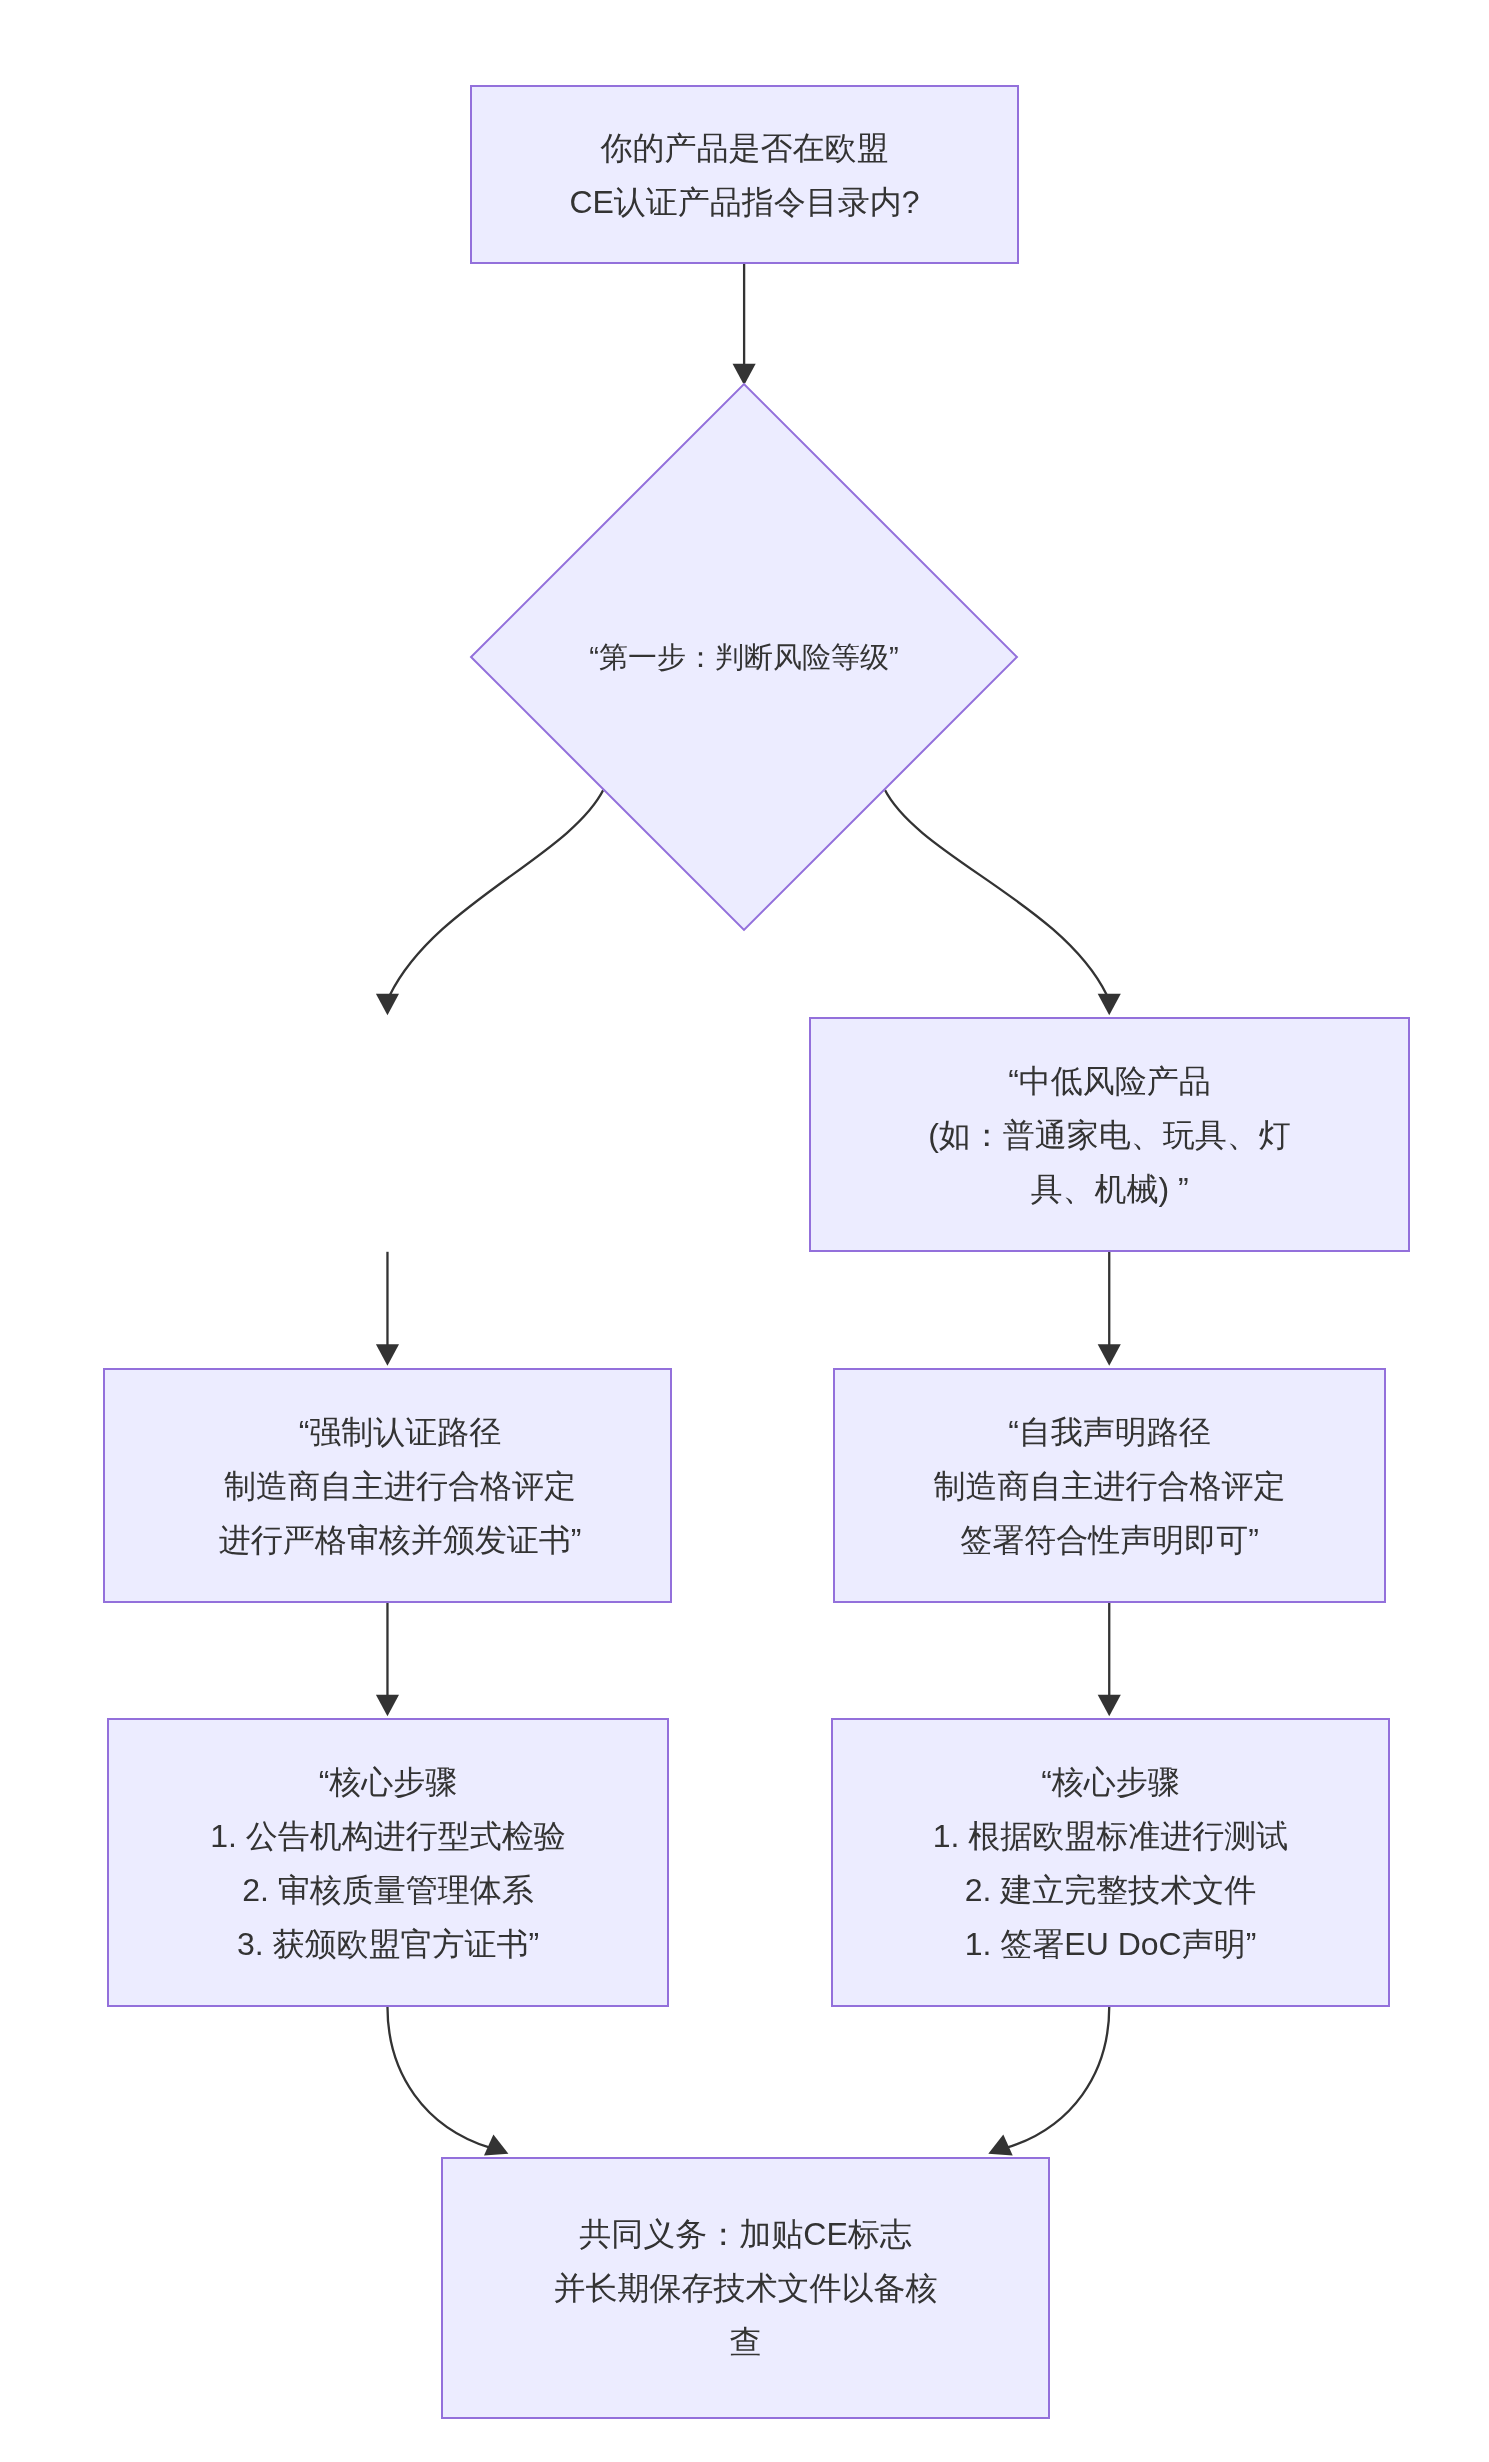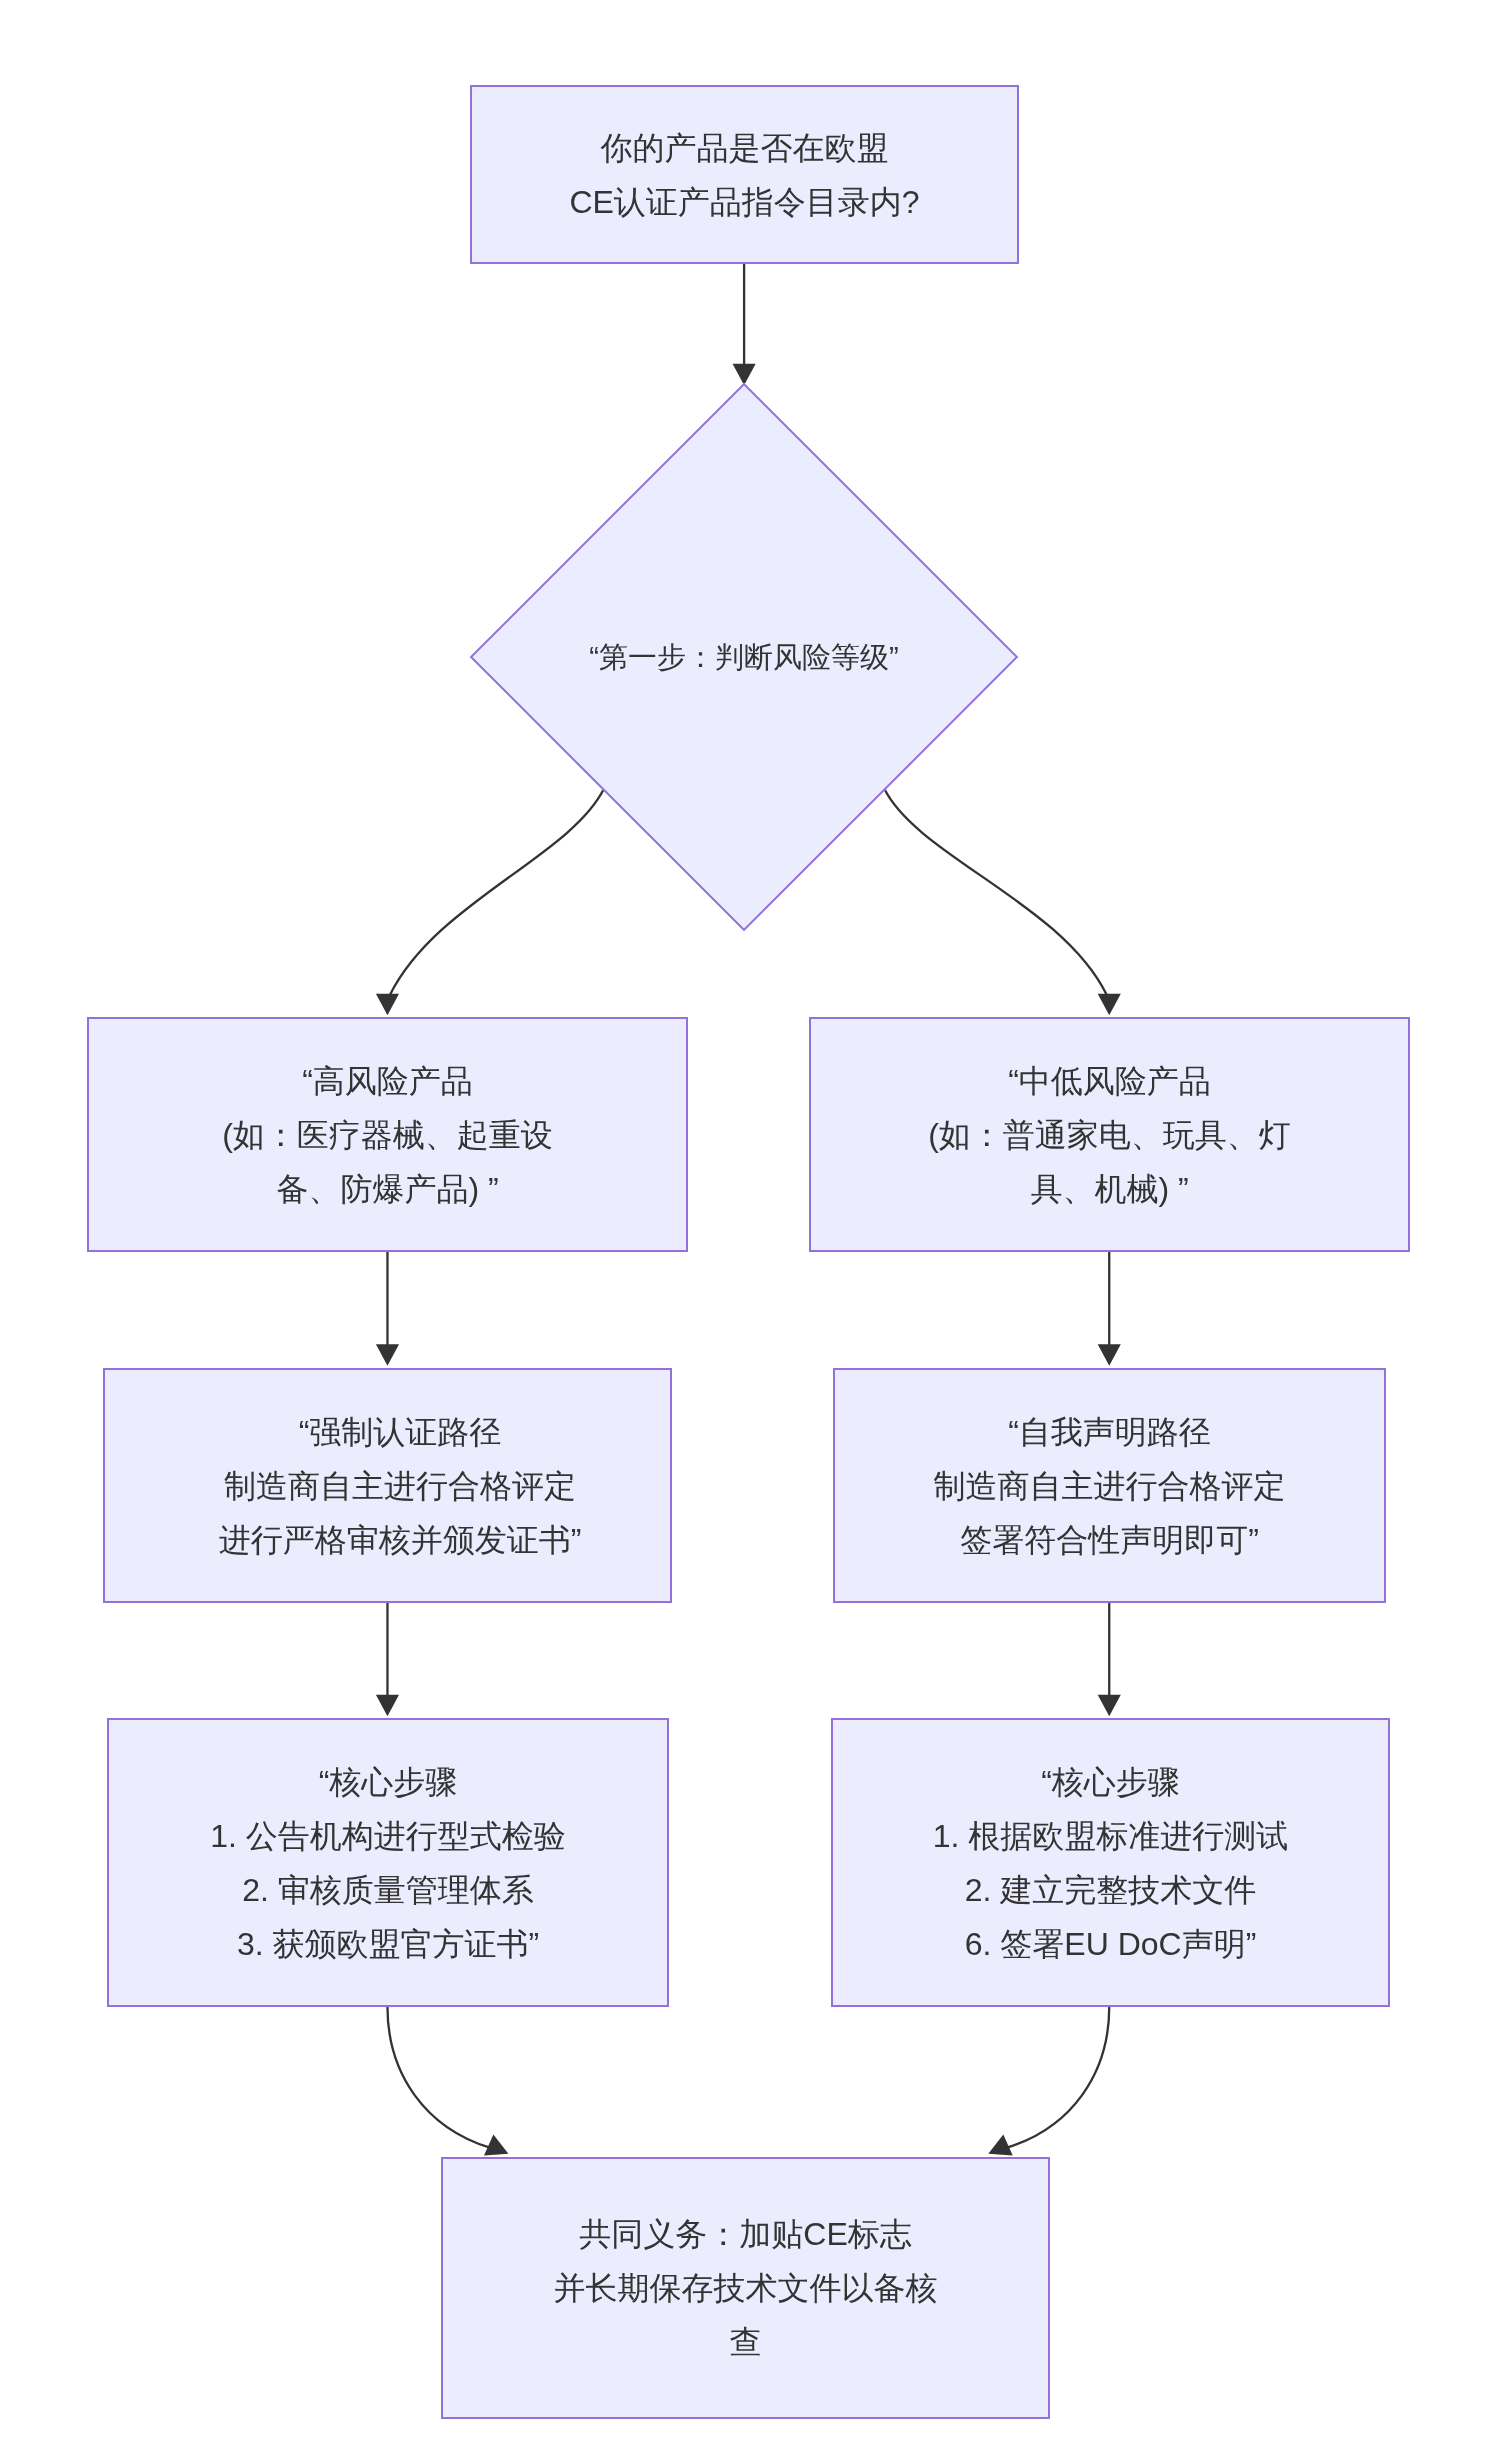--- a/index.html
+++ b/index.html
@@ -79,25 +79,20 @@
   <div class="node" id="node-start">
     <div class="node-line">你的产品是否在欧盟</div>
     <div class="node-line">CE认证产品指令目录内?</div>
   </div>
 
   <div class="diamond-shape" id="diamond"></div>
   <div class="diamond-label" id="diamond-label">
     <div class="node-line">“第一步：判断风险等级”</div>
   </div>
 
-  <div class="node" id="node-high-risk">
-    <div class="node-line">“高风险产品</div>
-    <div class="node-line">(如：医疗器械、起重设</div>
-    <div class="node-line">备、防爆产品) ”</div>
-  </div>
 
   <div class="node" id="node-mid-low-risk">
     <div class="node-line">“中低风险产品</div>
     <div class="node-line">(如：普通家电、玩具、灯</div>
     <div class="node-line">具、机械) ”</div>
   </div>
 
   <div class="node" id="node-mandatory-path">
     <div class="node-line">“强制认证路径</div>
     <div class="node-line">制造商自主进行合格评定</div>
@@ -114,21 +109,21 @@
     <div class="node-line">“核心步骤</div>
     <div class="node-line">1. 公告机构进行型式检验</div>
     <div class="node-line">2. 审核质量管理体系</div>
     <div class="node-line">3. 获颁欧盟官方证书”</div>
   </div>
 
   <div class="node" id="node-steps-self">
     <div class="node-line">“核心步骤</div>
     <div class="node-line">1. 根据欧盟标准进行测试</div>
     <div class="node-line">2. 建立完整技术文件</div>
-    <div class="node-line">6. 签署EU DoC声明”</div>
+    <div class="node-line">1. 签署EU DoC声明”</div>
   </div>
 
   <div class="node" id="node-common-obligation">
     <div class="node-line">共同义务：加贴CE标志</div>
     <div class="node-line">并长期保存技术文件以备核</div>
     <div class="node-line">查</div>
   </div>
 
 </div>
 

